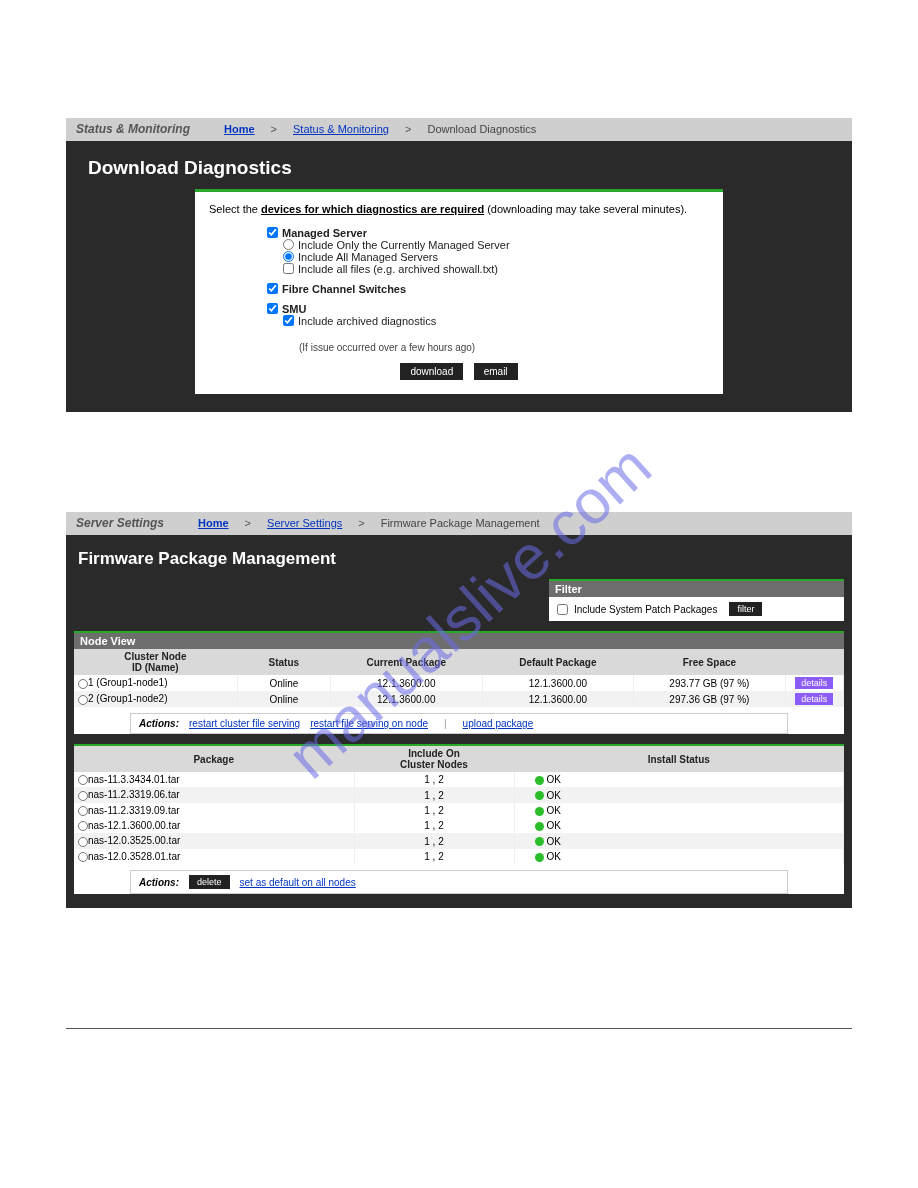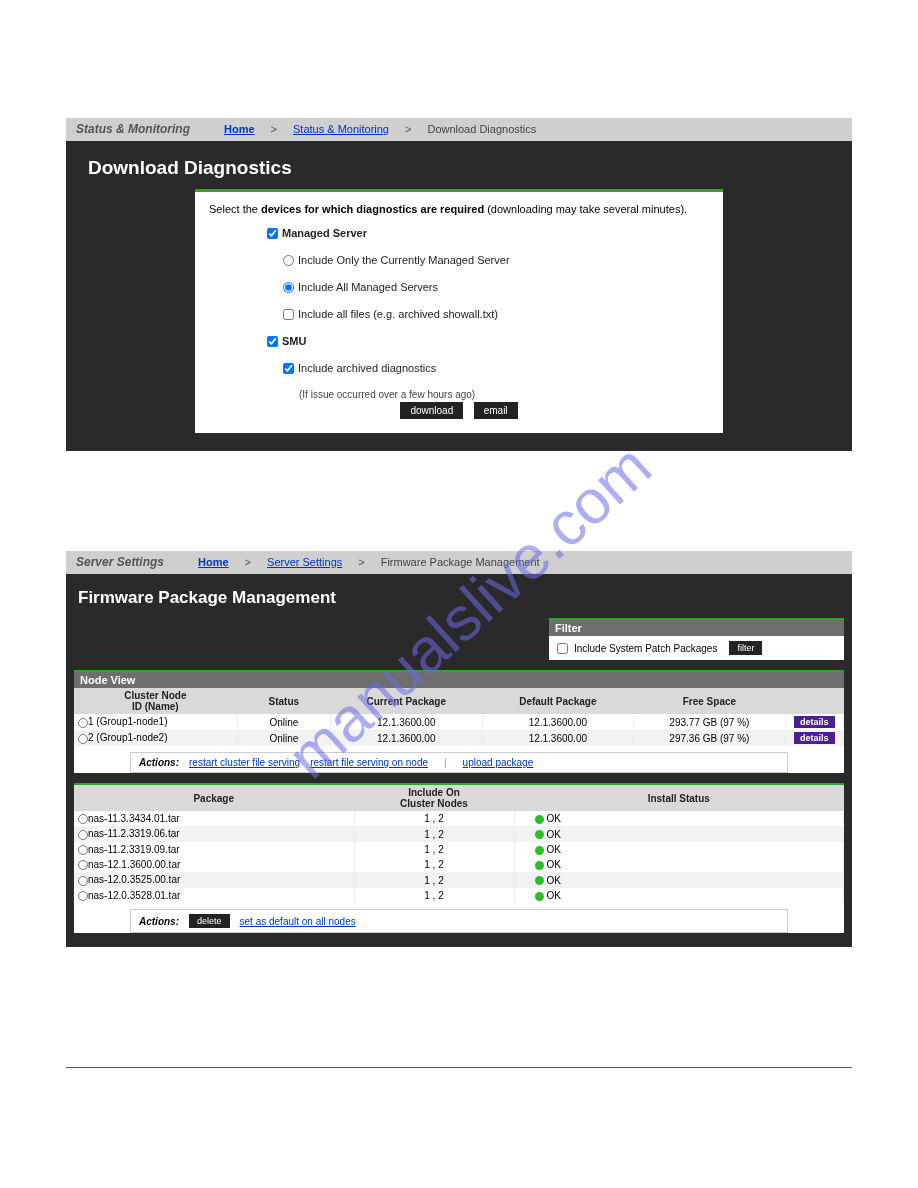--- a/index.html
+++ b/index.html
@@ -55,29 +55,29 @@
     background: #fff;
     border-top: 3px solid #2aa82a;
     margin: 0 auto;
     width: 528px;
     padding: 8px 10px 14px 10px;
   }
   .instr {
     font-size: 11px;
     padding: 3px 4px 10px 4px;
   }
-  .instr b { font-weight: bold; }
+  .instr b { font-weight: bold; text-decoration: underline; }
   .form-col { padding-left: 62px; font-size: 11px; color: #222; }
-  .chk-row { display: flex; align-items: center; gap: 4px; margin: 15px 0; }
+  .chk-row { display: flex; gap: 4px; margin: 0 0; }
   .chk-row.main { margin-top: 2px; }
   .chk-row label { font-weight: bold; }
   .chk-row.sub { padding-left: 16px; }
   .chk-row.sub label { font-weight: normal; }
   .hint { padding-left: 32px; font-size: 10px; color: #444; margin-top: 15px; }
-  .btn-row { text-align: center; margin-top: 0; }
+  .btn-row { text-align: center; margin-top: 8px; }
   .btn-black {
     display: inline-block;
     background: #222;
     color: #fff;
     font-size: 10px;
     padding: 3px 10px;
     border: none;
     cursor: pointer;
     margin: 0 3px;
   }
@@ -128,22 +128,22 @@
   .tbl th.two-line { line-height: 1.1; padding: 2px 4px; }
   .tbl td {
     padding: 2px 4px; border-right: 1px solid #eee;
     background: #fff;
   }
   .tbl tr.alt td { background: #f2f2f2; }
   .tbl .center { text-align: center; }
   .tbl .rcell { text-align: center; white-space: nowrap; }
   .tiny-radio { width: 10px; height: 10px; margin-right: 3px; vertical-align: middle; }
   .details-btn {
-    background: #4c1d95; color: #fff; font-size: 9px;
-    padding: 1px 6px; border: none; cursor: pointer; font-weight: bold;
+    background: #8b5cf6; color: #fff; font-size: 9px;
+    padding: 1px 6px; border: none; cursor: pointer;
   }
   .ok-dot {
     display: inline-block; width: 9px; height: 9px;
     background: #2bbd2b; border-radius: 50%;
     vertical-align: middle; margin-right: 3px;
   }
   .action-bar {
     border: 1px solid #ccc; margin: 6px 56px 2px 56px;
     padding: 4px 8px; font-size: 10px;
     display: flex; align-items: center; gap: 10px;
@@ -188,20 +188,24 @@
           </div>
           <div class="chk-row sub">
             <input type="radio" class="radio" checked="" name="ms" style="">
             <label>Include All Managed Servers</label>
           </div>
           <div class="chk-row sub">
             <input type="checkbox" class="checkbox" style="">
             <label>Include all files (e.g. archived showall.txt)</label>
           </div>
 
+          <div class="chk-row main" style="margin-top:8px">
+            <input type="checkbox" class="checkbox" checked="" style="">
+            <label>Fibre Channel Switches</label>
+          </div>
 
           <div class="chk-row main" style="margin-top:8px">
             <input type="checkbox" class="checkbox" checked="" style="">
             <label>SMU</label>
           </div>
           <div class="chk-row sub">
             <input type="checkbox" class="checkbox" checked="" style="">
             <label>Include archived diagnostics</label>
           </div>
           <div class="hint">(If issue occurred over a few hours ago)</div>

